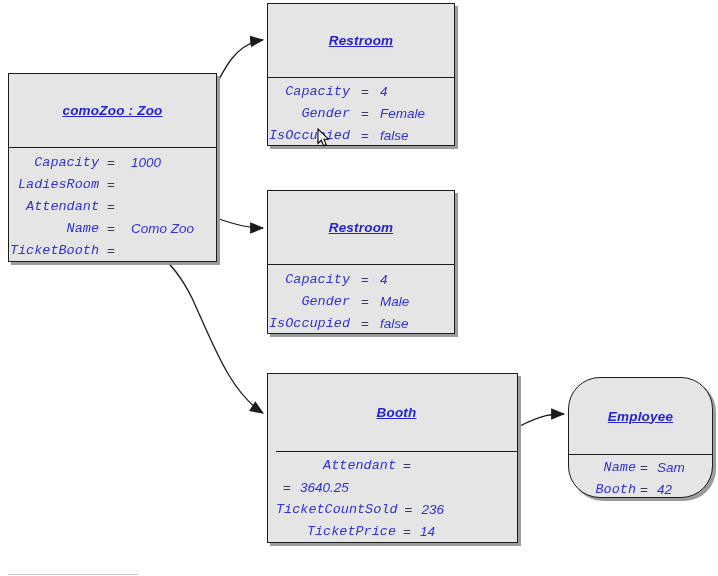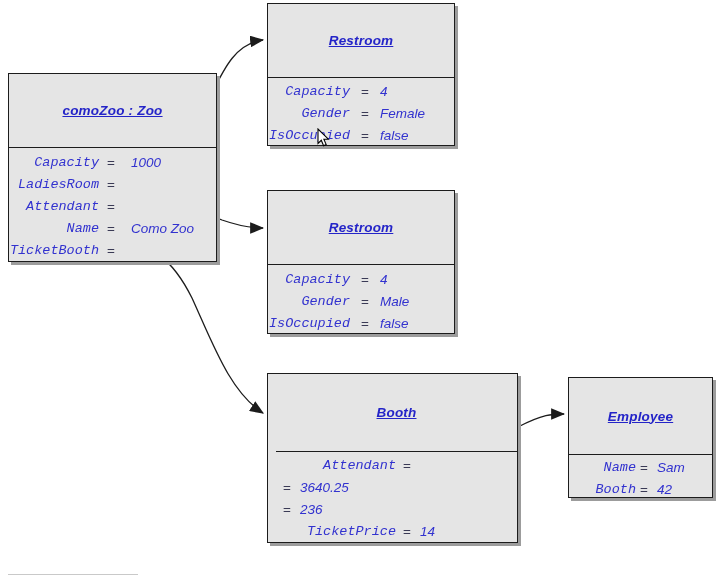--- a/index.html
+++ b/index.html
@@ -24,21 +24,21 @@
     font-style:italic;font-size:13.5px;color:#3232cf;white-space:pre;
   }
   .nm{flex:0 0 var(--nm);text-align:right;font-family:Liberation Mono, monospace;}
   .eq{flex:0 0 var(--eq);text-align:center;font-style:normal;color:#3a3a55;}
   .vl{padding-left:var(--vp,0px);text-align:left;}
 
   .box-comozoo   {left:8px;  top:73px;  width:209px;height:189px;--th:74px;--nm:90px; --eq:24px;--vp:8px;--pt:4px;}
   .box-restroomf {left:267px;top:3px;   width:188px;height:143px;--th:74px;--nm:82px; --eq:30px;--vp:0px;--pt:3px;}
   .box-restroomm {left:267px;top:190px; width:188px;height:144px;--th:74px;--nm:82px; --eq:30px;--vp:0px;--pt:4px;}
   .box-booth     {left:267px;top:373px; width:251px;height:170px;padding-left:8px;--th:78px;--nm:120px;--eq:22px;--vp:2px;--pt:3px;}
-  .box-employee  {left:568px;top:377px; width:145px;height:121px;--th:77px;--nm:67px; --eq:16px;--vp:5px;--pt:2px;}
+  .box-employee  {left:568px;top:377px; width:145px;height:121px;border-radius:32px;--th:77px;--nm:67px; --eq:16px;--vp:5px;--pt:2px;}
 
   .overlay{position:absolute;left:0;top:0;pointer-events:none;}
   .cursor{position:absolute;left:317px;top:128px;pointer-events:none;}
   .artifact-line{position:absolute;left:8px;top:574px;width:130px;height:1px;background:#c9c9c9;}
 </style>
 </head>
 <body>
 
 <div class="canvas">
 
@@ -133,20 +133,21 @@
       <div class="row">
         <span class="nm">Attendant</span>
         <span class="eq">=</span>
         <span class="vl"></span>
       </div>
       <div class="row">
         <span class="eq">=</span>
         <span class="vl">3640.25</span>
       </div>
       <div class="row">
+        <span class="nm">TicketCountSold</span>
         <span class="eq">=</span>
         <span class="vl">236</span>
       </div>
       <div class="row">
         <span class="nm">TicketPrice</span>
         <span class="eq">=</span>
         <span class="vl">14</span>
       </div>
     </div>
   </div>

